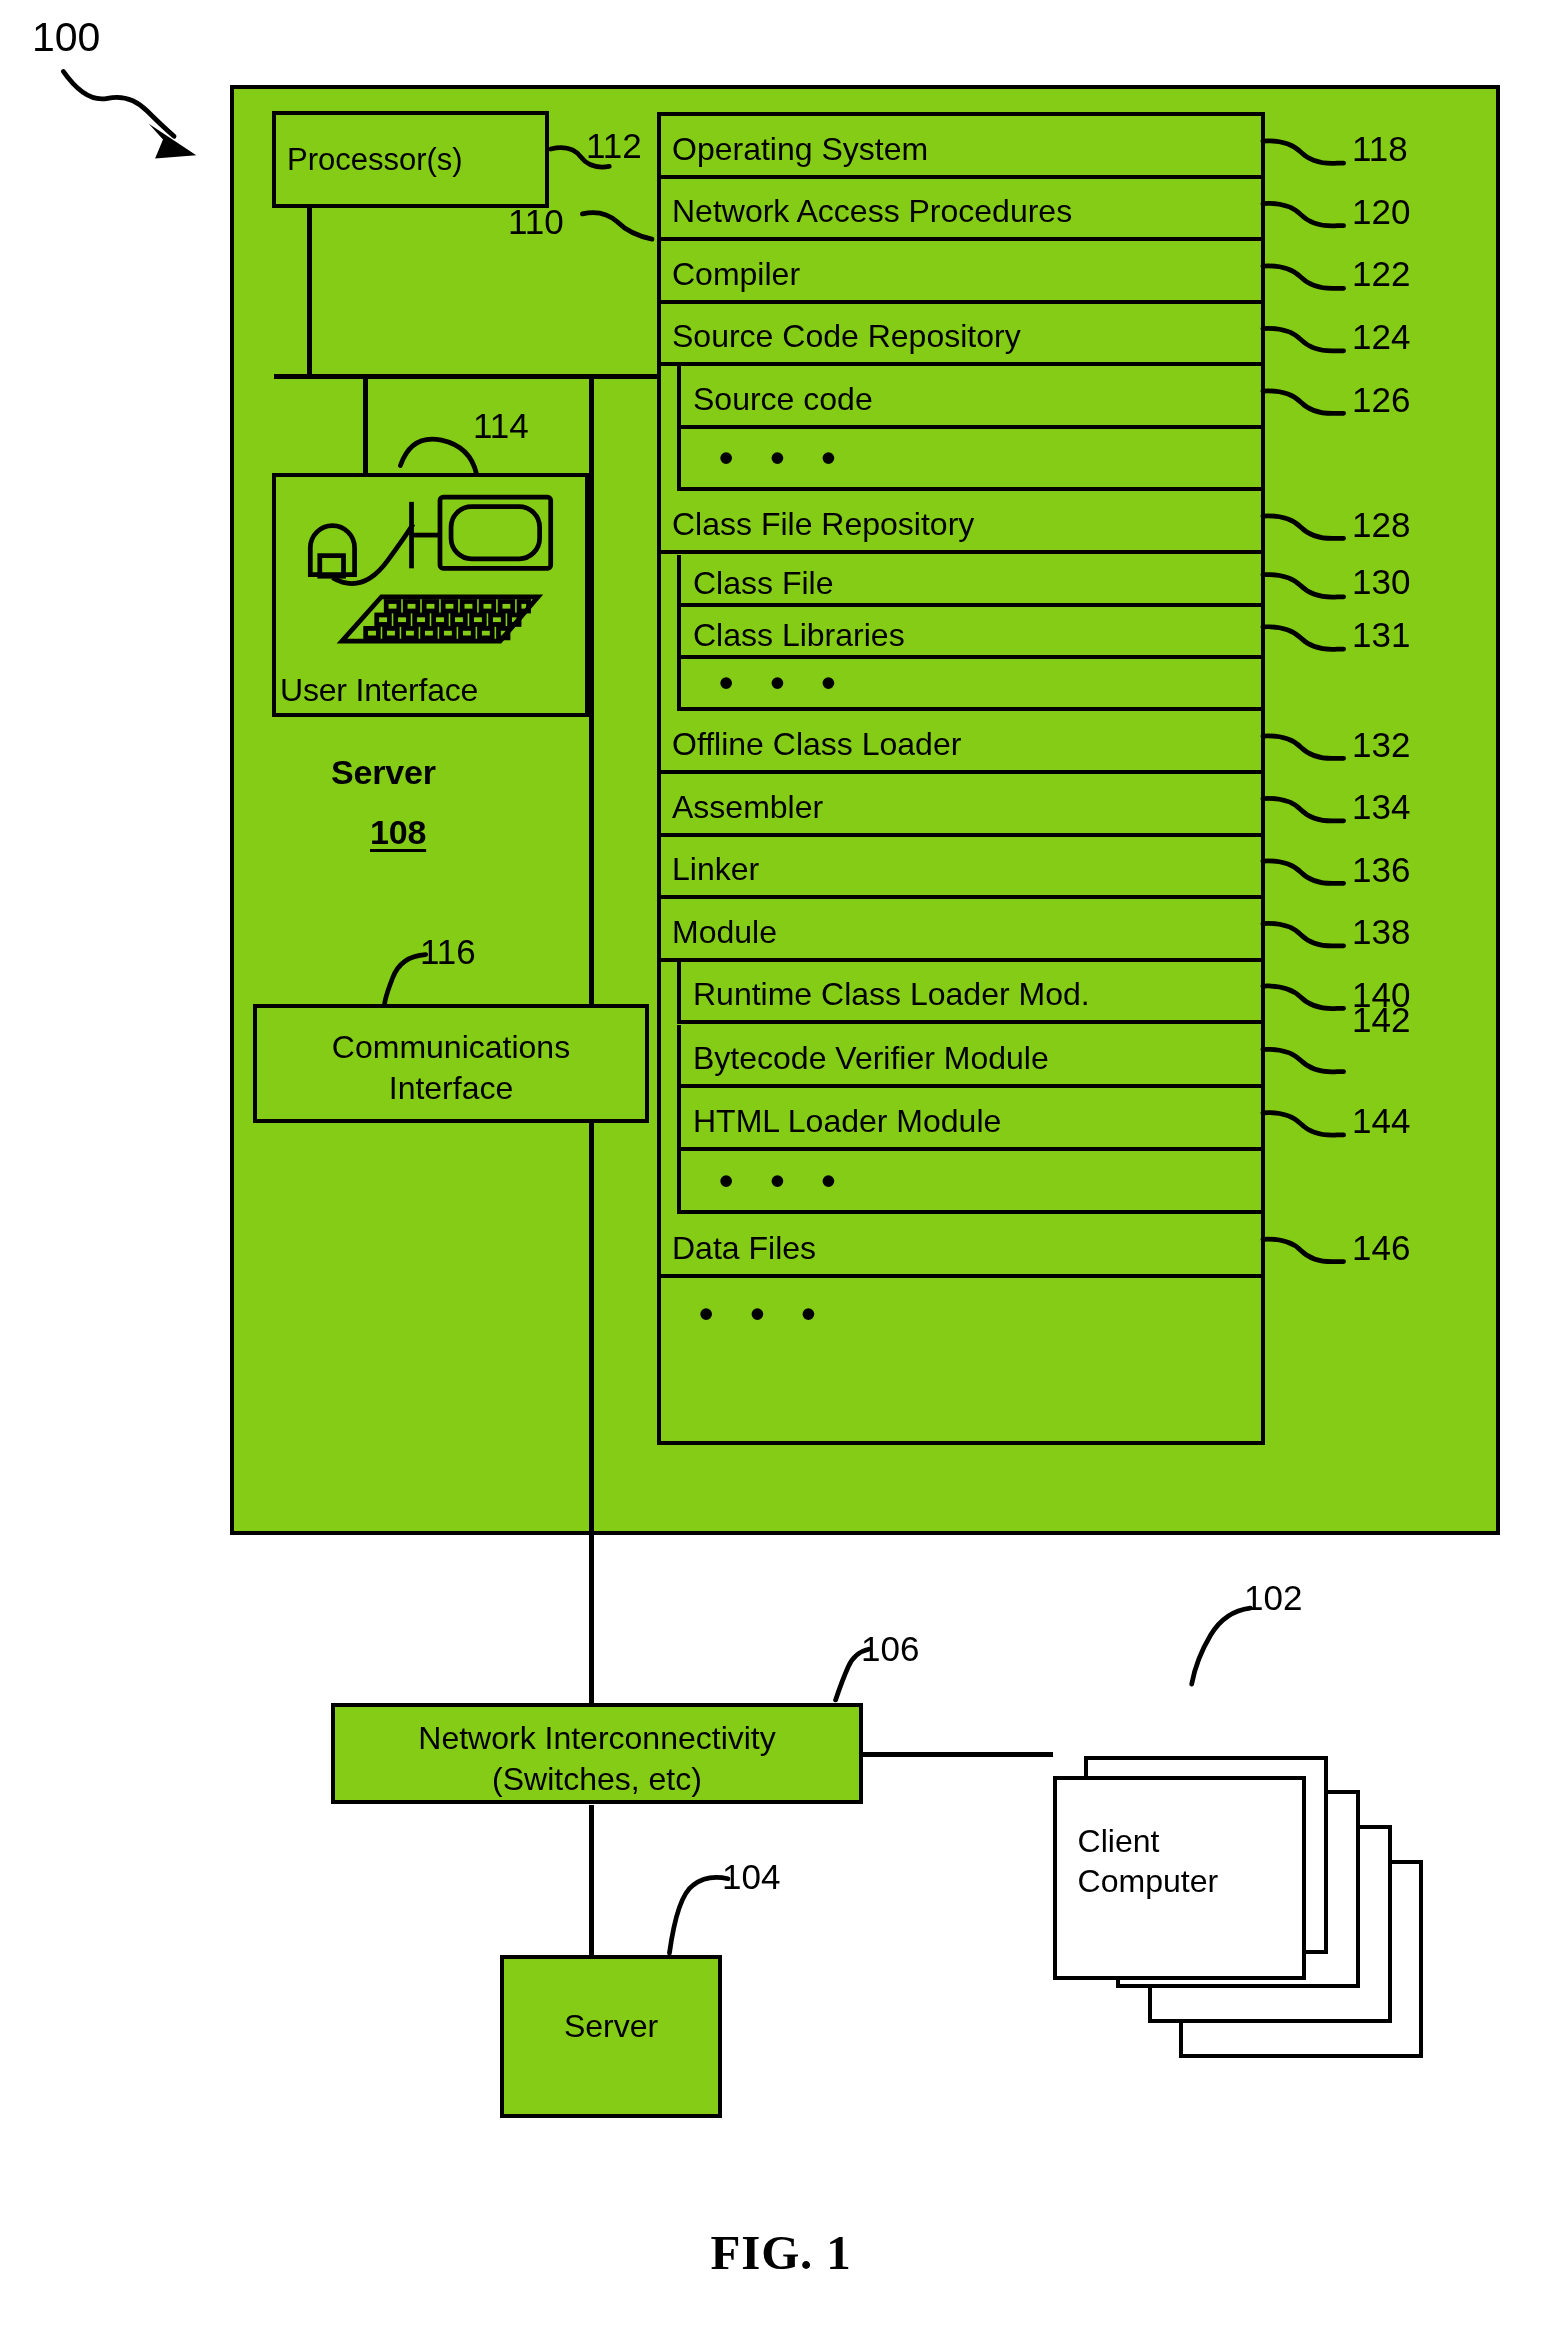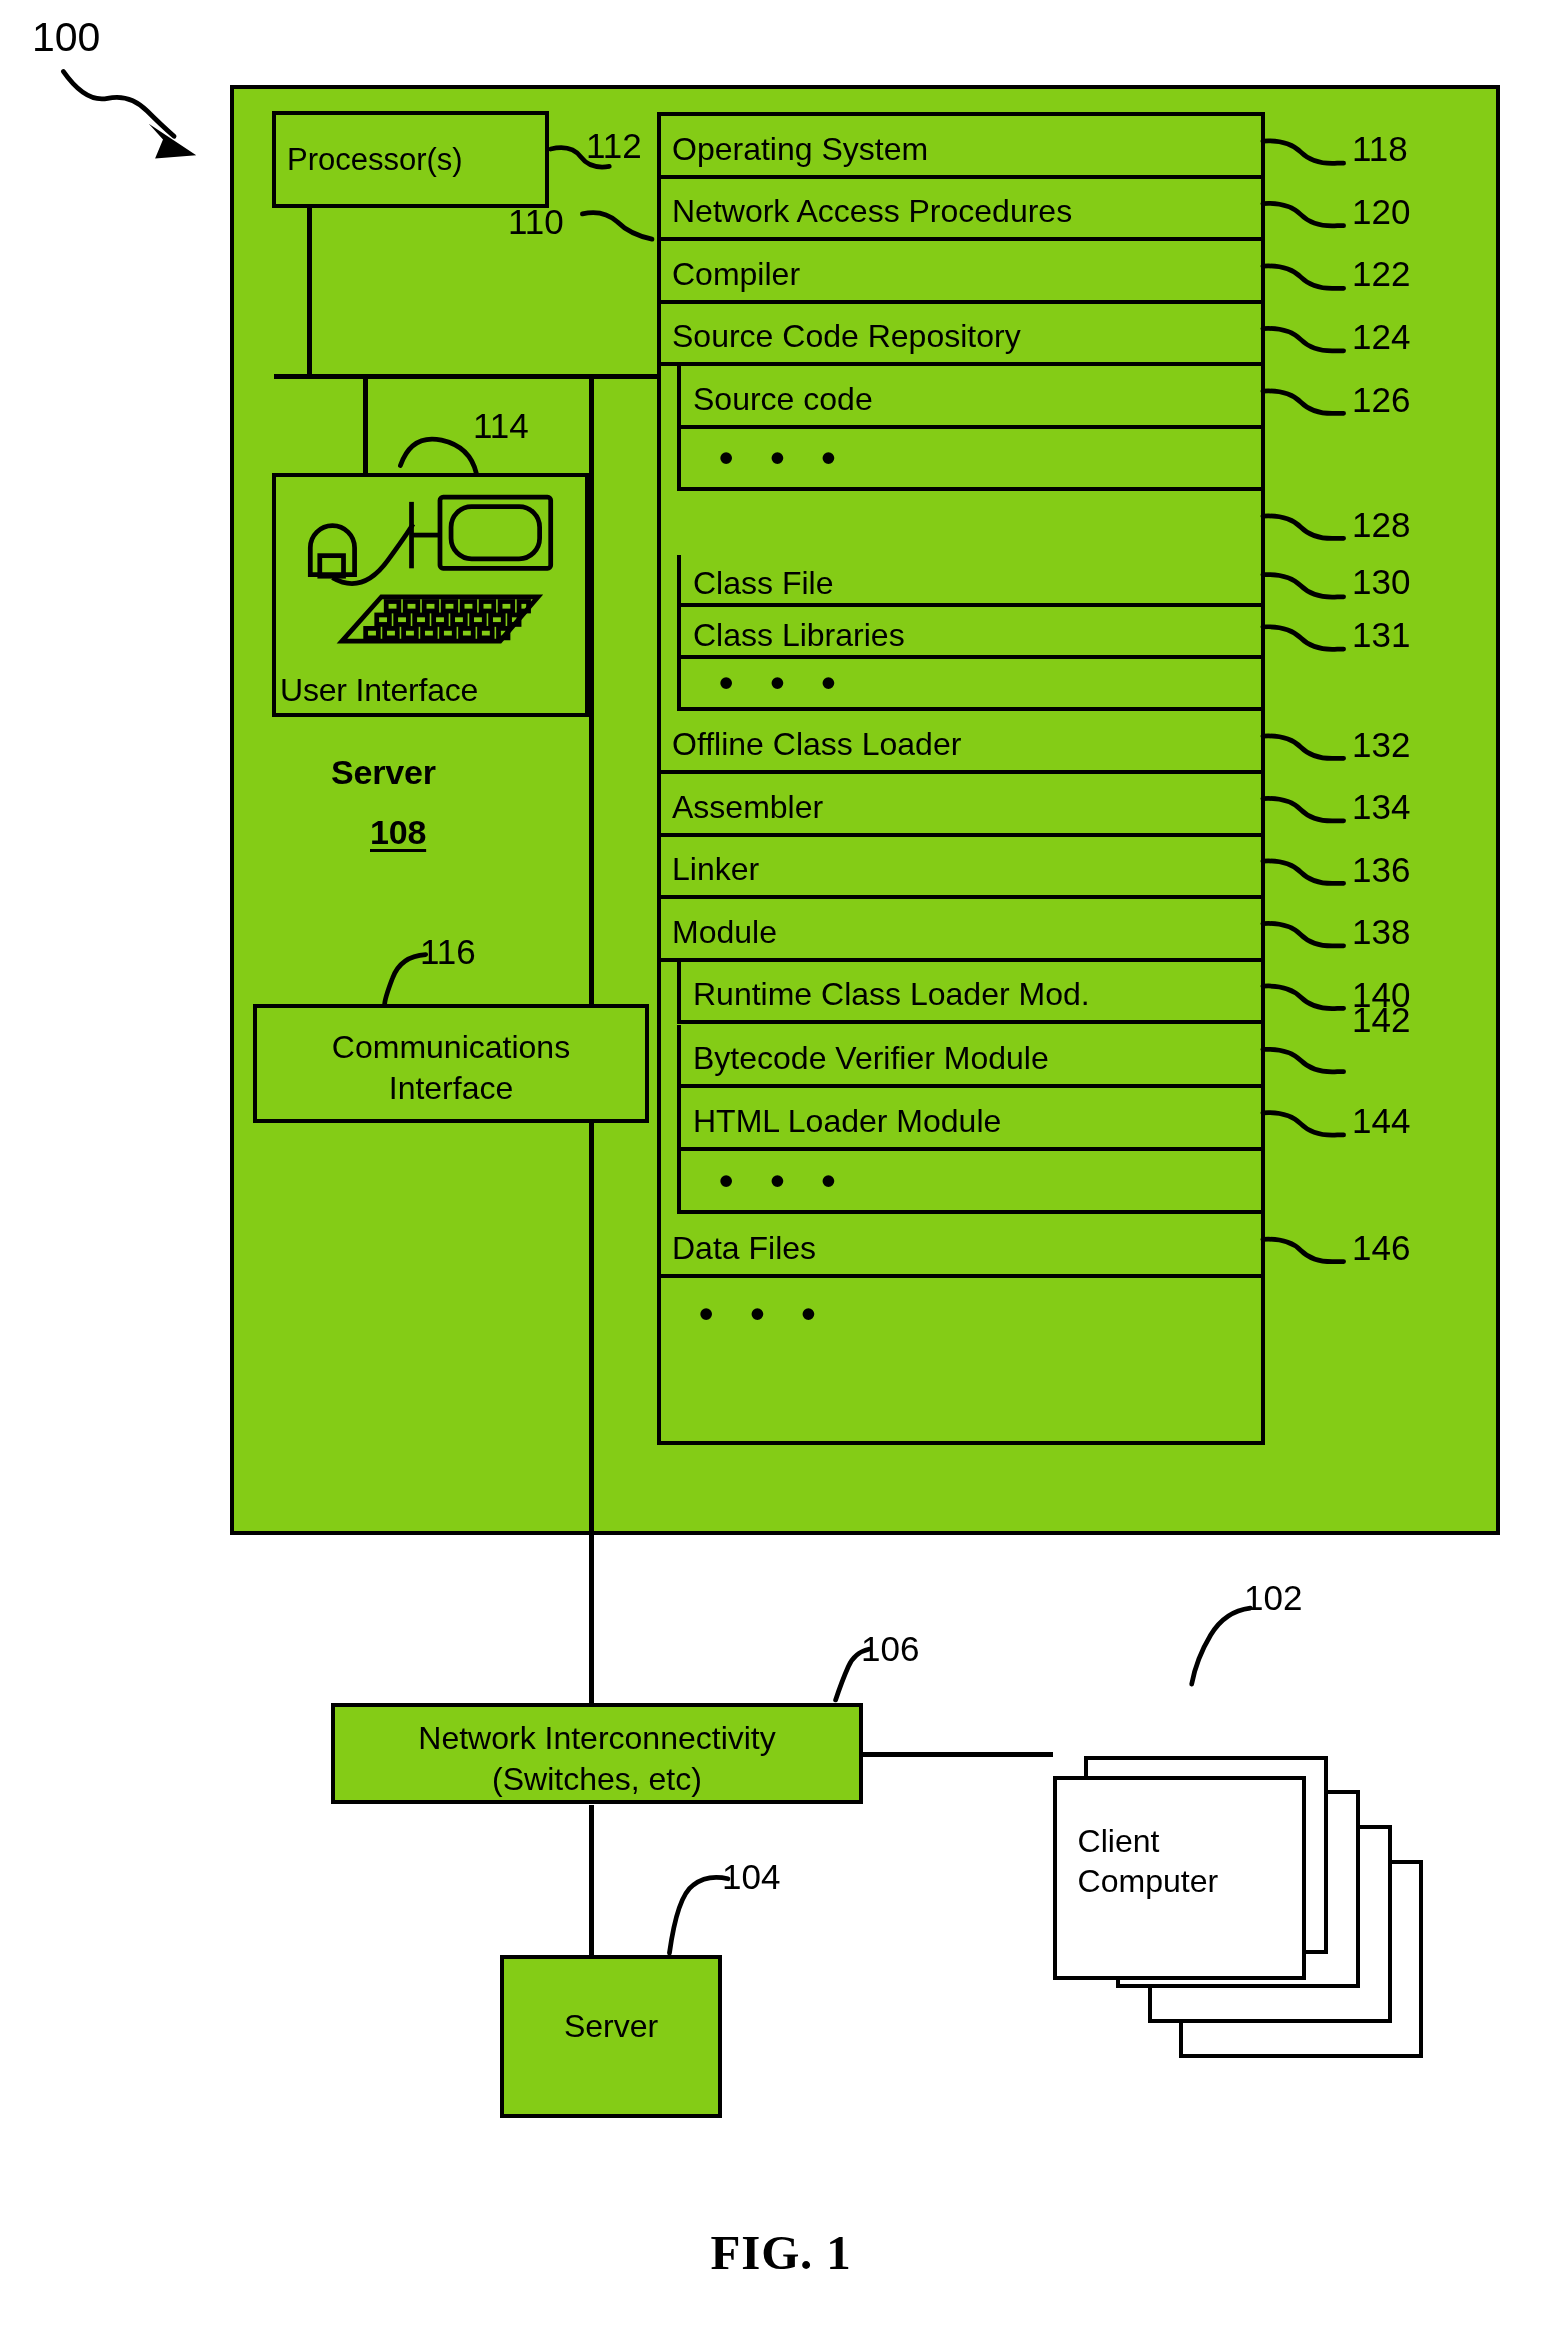--- a/index.html
+++ b/index.html
@@ -167,20 +167,23 @@
         <span class="t" style="top: 15px;">Compiler</span>
       </div>
       <div class="mrow" style="top: 188px; height: 62px;">
         <span class="t" style="top: 14.2px;">Source Code Repository</span>
       </div>
       <div class="mrow sub" style="top: 250px; height: 63px;">
         <span class="t" style="top: 15px;">Source  code</span>
       </div>
       <div class="mrow sub" style="top: 313px; height: 62px;">
         <span class="dots" style="top: 8.7px;">• • •</span>
+      </div>
+      <div class="mrow" style="top: 375px; height: 63px;">
+        <span class="t" style="top: 15px;">Class File Repository</span>
       </div>
       <div class="mrow sub" style="top: 439px; height: 52px;">
         <span class="t" style="top: 9.5px;">Class File</span>
       </div>
       <div class="mrow sub" style="top: 491px; height: 52px;">
         <span class="t" style="top: 9.5px;">Class Libraries</span>
       </div>
       <div class="mrow sub" style="top: 543px; height: 52px;">
         <span class="dots" style="top: 4px;">• • •</span>
       </div>

